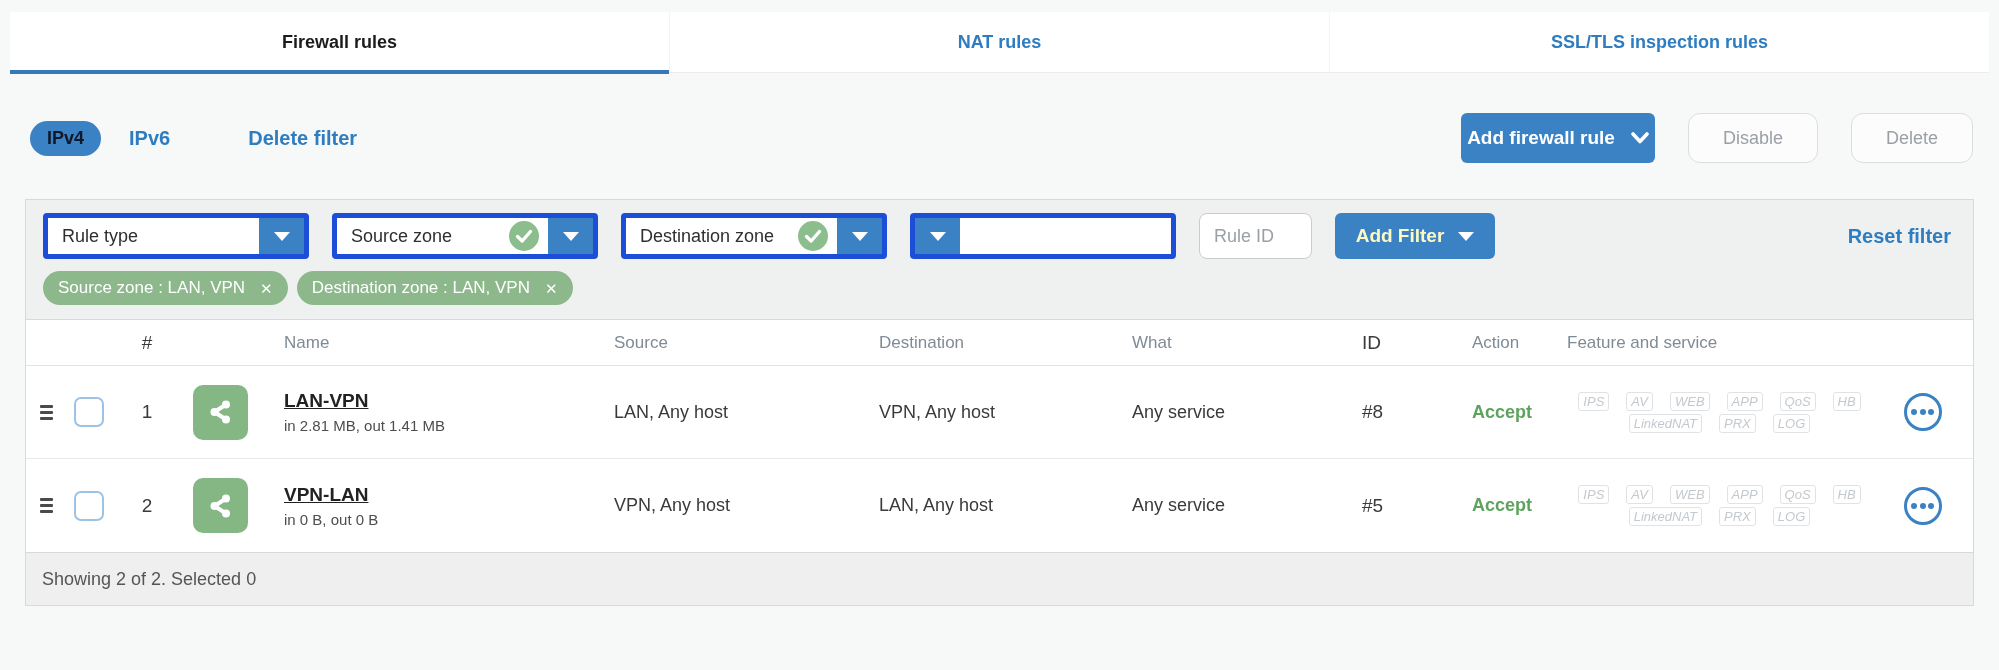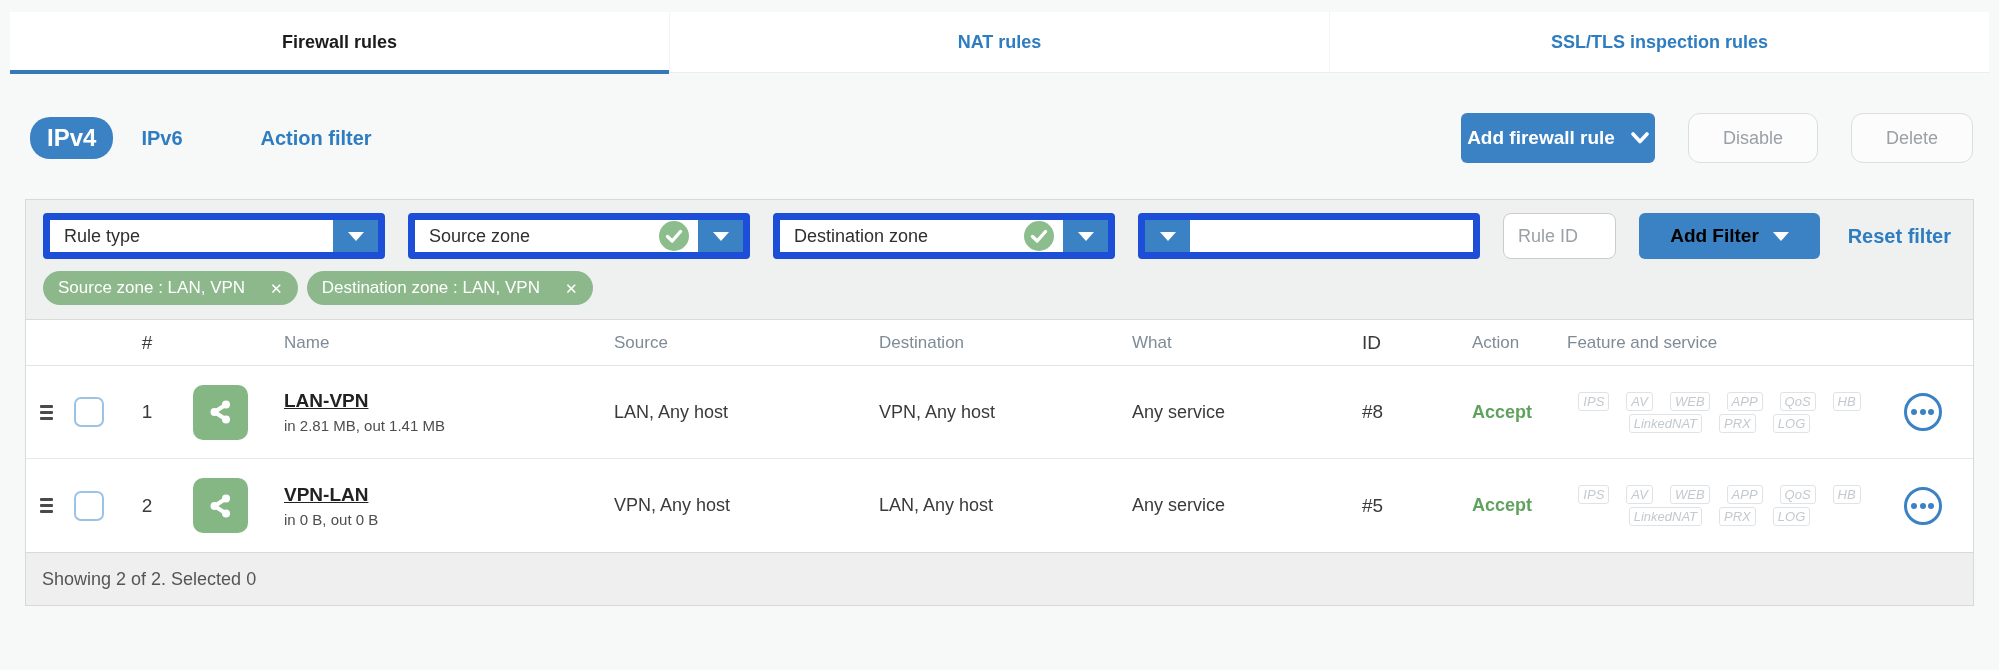--- a/index.html
+++ b/index.html
@@ -26,21 +26,21 @@
     content:""; position:absolute; left:0; right:0; bottom:-2px; height:4px;
     background:#3878b8;
   }
 
   
   .toolbar {
     position:absolute; left:0; top:98px; width:1999px; height:80px;
     display:flex; align-items:center; padding:0 26px 0 30px;
   }
   .ip-pill {
-    background:#3b82c4; color:#ffffff; font-size:24px; font-weight:bold;
+    background:#3b82c4; color:#0f172a; font-size:18px; font-weight:bold;
     padding:7px 17px; border-radius:20px; cursor:pointer;text-align:center;
   }
   .ip-alt {
     color:#2e7dc0; font-size:20px; font-weight:bold; margin-left:28px; cursor:pointer;
   }
   .link-btn {
     color:#2e7dc0; font-size:20px; font-weight:bold; cursor:pointer;
   }
   .disable-filter { margin-left:78px; }
   .toolbar-spacer { flex:1; }
@@ -60,51 +60,51 @@
   
   .panel {
     position:absolute; left:25px; top:199px; width:1949px;
     background:#eff0f0; border:1px solid #d9d9d9;
   }
 
   .filter-row {
     display:flex; align-items:center; padding:13px 17px 10px 17px; gap:23px;
   }
   .dropdown {
-    width:342px; height:46px; background:#fff; border:7px solid #1d4ed8;
+    width:266px; height:46px; background:#fff; border:5px solid #1d4ed8;
     border-radius:4px; display:flex; align-items:center; overflow:hidden;
     cursor:pointer;
   }
   .dd-label { flex:1; font-size:18px; color:#2f2f2f; padding-left:14px; white-space:nowrap; }
   .dd-check { width:30px; height:30px; margin-right:9px; flex:0 0 auto; }
   .dd-arrow {
     width:45px; height:46px; background:#3b82c4; flex:0 0 auto;
     display:flex; align-items:center; justify-content:center;
   }
   .tri-down {
     width:0; height:0; border-left:8px solid transparent;
     border-right:8px solid transparent; border-top:9px solid #fff;
   }
   .ruleid-input {
     width:113px; height:46px; border:1px solid #ccc; border-radius:8px;
     font-size:18px; padding:0 14px; color:#444; font-family:inherit; background:#fff;
   }
   .ruleid-input::placeholder { color:#9aa0a6; }
   .btn-addfilter {
-    background:#3b82c4; color:#000000; border:none; border-radius:6px;
-    width:181px; height:46px; font-size:19px; font-weight:bold;
+    background:#3b82c4; color:#fef9c3; border:none; border-radius:6px;
+    width:160px; height:46px; font-size:19px; font-weight:bold;
     display:flex; align-items:center; justify-content:center; gap:14px;
     cursor:pointer; font-family:inherit;
   }
   .reset-filter { margin-left:auto; margin-right:5px; font-size:20px; }
 
   .chip-row { display:flex; gap:9px; padding:2px 17px 14px 17px; }
   .chip {
     background:#8cb88c; color:#fff; font-size:17px; border-radius:18px;
-    padding:7px 15px; display:flex; align-items:center; gap:25px;
+    padding:7px 15px; display:flex; align-items:center; gap:15px;
   }
   .chip-x { font-weight:bold; font-size:15px; cursor:pointer; line-height:1; }
 
   
   .table { background:#fff; border-top:1px solid #d9d9d9; }
   .thead { display:flex; align-items:center; height:46px; border-bottom:1px solid #e3e3e3;
            font-size:17px; color:#7f8b96; }
   .trow { display:flex; align-items:center; height:93px; border-bottom:1px solid #e8e8e8; }
   .trow:last-child { border-bottom:none; }
 
@@ -169,21 +169,21 @@
 
 <div class="tabstrip">
   <div class="tab active">Firewall rules</div>
   <div class="tab">NAT rules</div>
   <div class="tab">SSL/TLS inspection rules</div>
 </div>
 
 <div class="toolbar">
   <div class="ip-pill">IPv4</div>
   <div class="ip-alt">IPv6</div>
-  <div class="link-btn disable-filter">Action filter</div>
+  <div class="link-btn disable-filter">Delete filter</div>
 
   <div class="toolbar-spacer"></div>
 
   <button class="btn-primary">
     <span>Add firewall rule</span>
     <svg class="chevron-svg" viewBox="0 0 18 12">
       <polyline points="2,2 9,9.5 16,2" fill="none" stroke="#fff" stroke-width="3.6" stroke-linecap="round" stroke-linejoin="round"></polyline>
     </svg>
   </button>
   <button class="btn-light">Disable</button>

